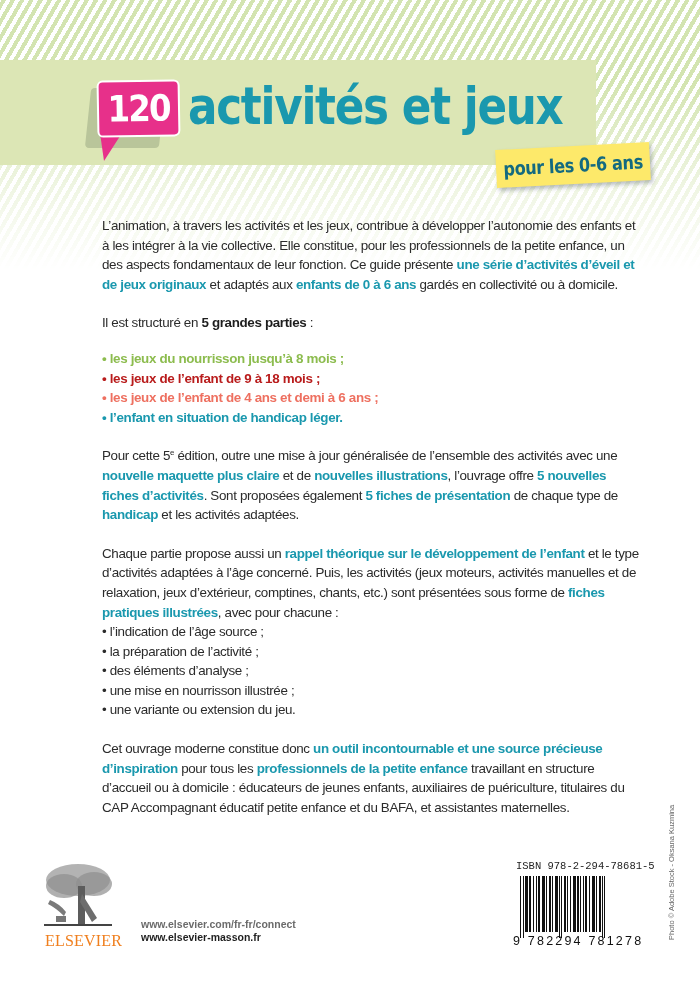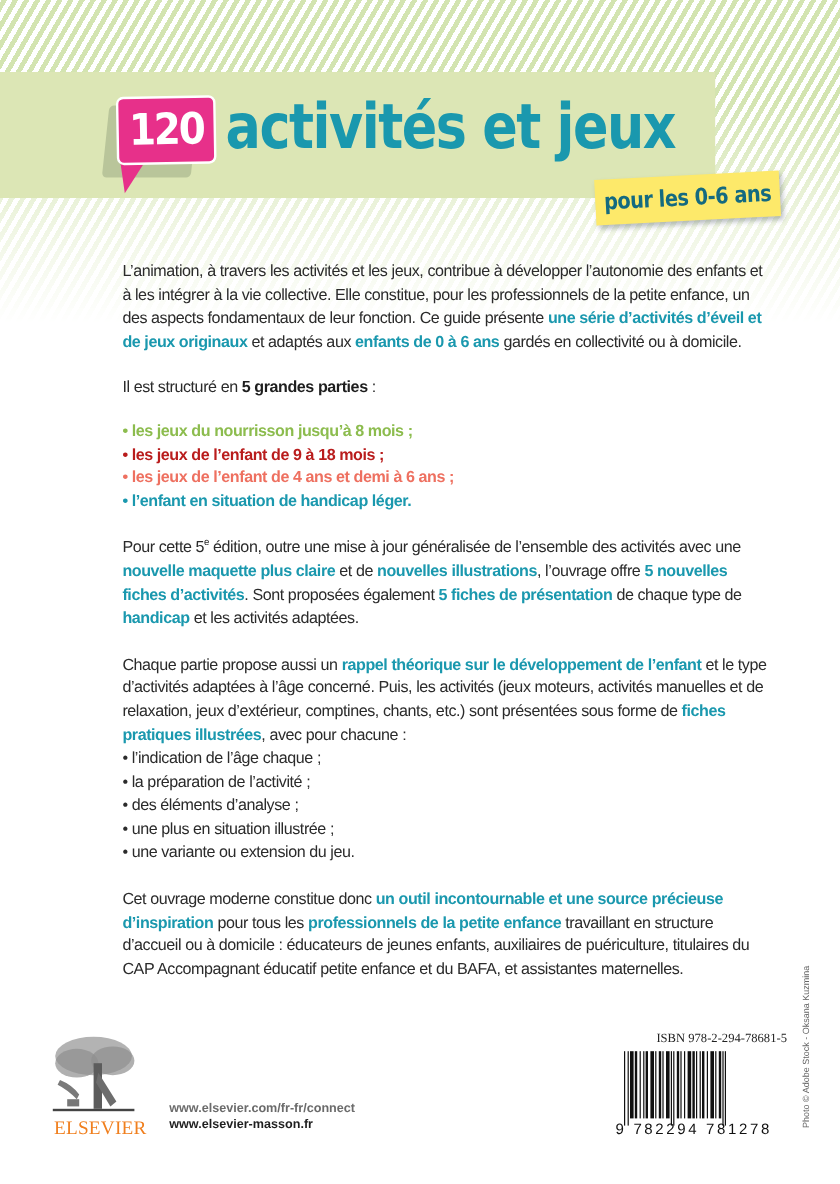--- a/index.html
+++ b/index.html
@@ -94,21 +94,21 @@
       color: #6b6b6b; font-size: 10.5px; font-weight: bold;
       font-family: "Liberation Sans", sans-serif;
     }
     .url2 {
       position: absolute; left: 141px; top: 931px;
       color: #1f1f1f; font-size: 10.5px; font-weight: bold;
       font-family: "Liberation Sans", sans-serif;
     }
     .isbn {
       position: absolute; left: 516px; top: 860px;
-      font-size: 10.5px; color: #222; font-family: Liberation Serif, serif; margin-left: 31px;
+      font-size: 10.5px; color: #222; font-family: Liberation Mono, monospace;
     }
     .barcode {
       position: absolute; left: 520px; top: 876px; width: 108px; height: 62px;
       display: flex; align-items: flex-start;
     }
     .barcode span { display: inline-block; height: 56px; background: #111; }
     .barcode-digits {
       position: absolute; left: 513px; top: 934px;
       font-size: 12.5px; color: #111; font-family: "Liberation Sans", sans-serif;
       letter-spacing: 2.2px;
@@ -145,24 +145,24 @@
     <li class="c-green">• les jeux du nourrisson jusqu’à 8 mois ;</li>
     <li class="c-orange">• les jeux de l’enfant de 9 à 18 mois ;</li>
     <li class="c-red">• les jeux de l’enfant de 4 ans et demi à 6 ans ;</li>
     <li class="c-teal">• l’enfant en situation de handicap léger.</li>
   </ul>
 
   <p><span>Pour cette 5</span><span class="sup">e</span><span> édition, outre une mise à jour généralisée de l’ensemble des activités avec une </span><span class="hl">nouvelle maquette plus claire</span><span> et de </span><span class="hl">nouvelles illustrations</span><span>, l’ouvrage offre </span><span class="hl">5 nouvelles fiches d’activités</span><span>. Sont proposées également </span><span class="hl">5 fiches de présentation</span><span> de chaque type de </span><span class="hl">handicap</span><span> et les activités adaptées.</span></p>
 
   <p style="margin-bottom:0"><span>Chaque partie propose aussi un </span><span class="hl">rappel théorique sur le développement de l’enfant</span><span> et le type d’activités adaptées à l’âge concerné. Puis, les activités (jeux moteurs, activités manuelles et de relaxation, jeux d’extérieur, comptines, chants, etc.) sont présentées sous forme de </span><span class="hl">fiches pratiques illustrées</span><span>, avec pour chacune :</span></p>
   <ul class="list" style="margin-bottom:19px">
-    <li>• l’indication de l’âge chaque ;</li>
+    <li>• l’indication de l’âge source ;</li>
     <li>• la préparation de l’activité ;</li>
     <li>• des éléments d’analyse ;</li>
-    <li>• une plus en situation illustrée ;</li>
+    <li>• une mise en nourrisson illustrée ;</li>
     <li>• une variante ou extension du jeu.</li>
   </ul>
 
   <p><span>Cet ouvrage moderne constitue donc </span><span class="hl">un outil incontournable et une source précieuse d’inspiration</span><span> pour tous les </span><span class="hl">professionnels de la petite enfance</span><span> travaillant en structure d’accueil ou à domicile : éducateurs de jeunes enfants, auxiliaires de puériculture, titulaires du CAP Accompagnant éducatif petite enfance et du BAFA, et assistantes maternelles.</span></p>
 </div>
 
 <svg class="elsevier-logo" viewBox="0 0 72 78">
   <g fill="#8a8a8a">
     <ellipse cx="36" cy="20" rx="32" ry="16" fill="#9a9a9a" opacity="0.75"></ellipse>
     <ellipse cx="22" cy="26" rx="18" ry="12" fill="#8f8f8f" opacity="0.7"></ellipse>

